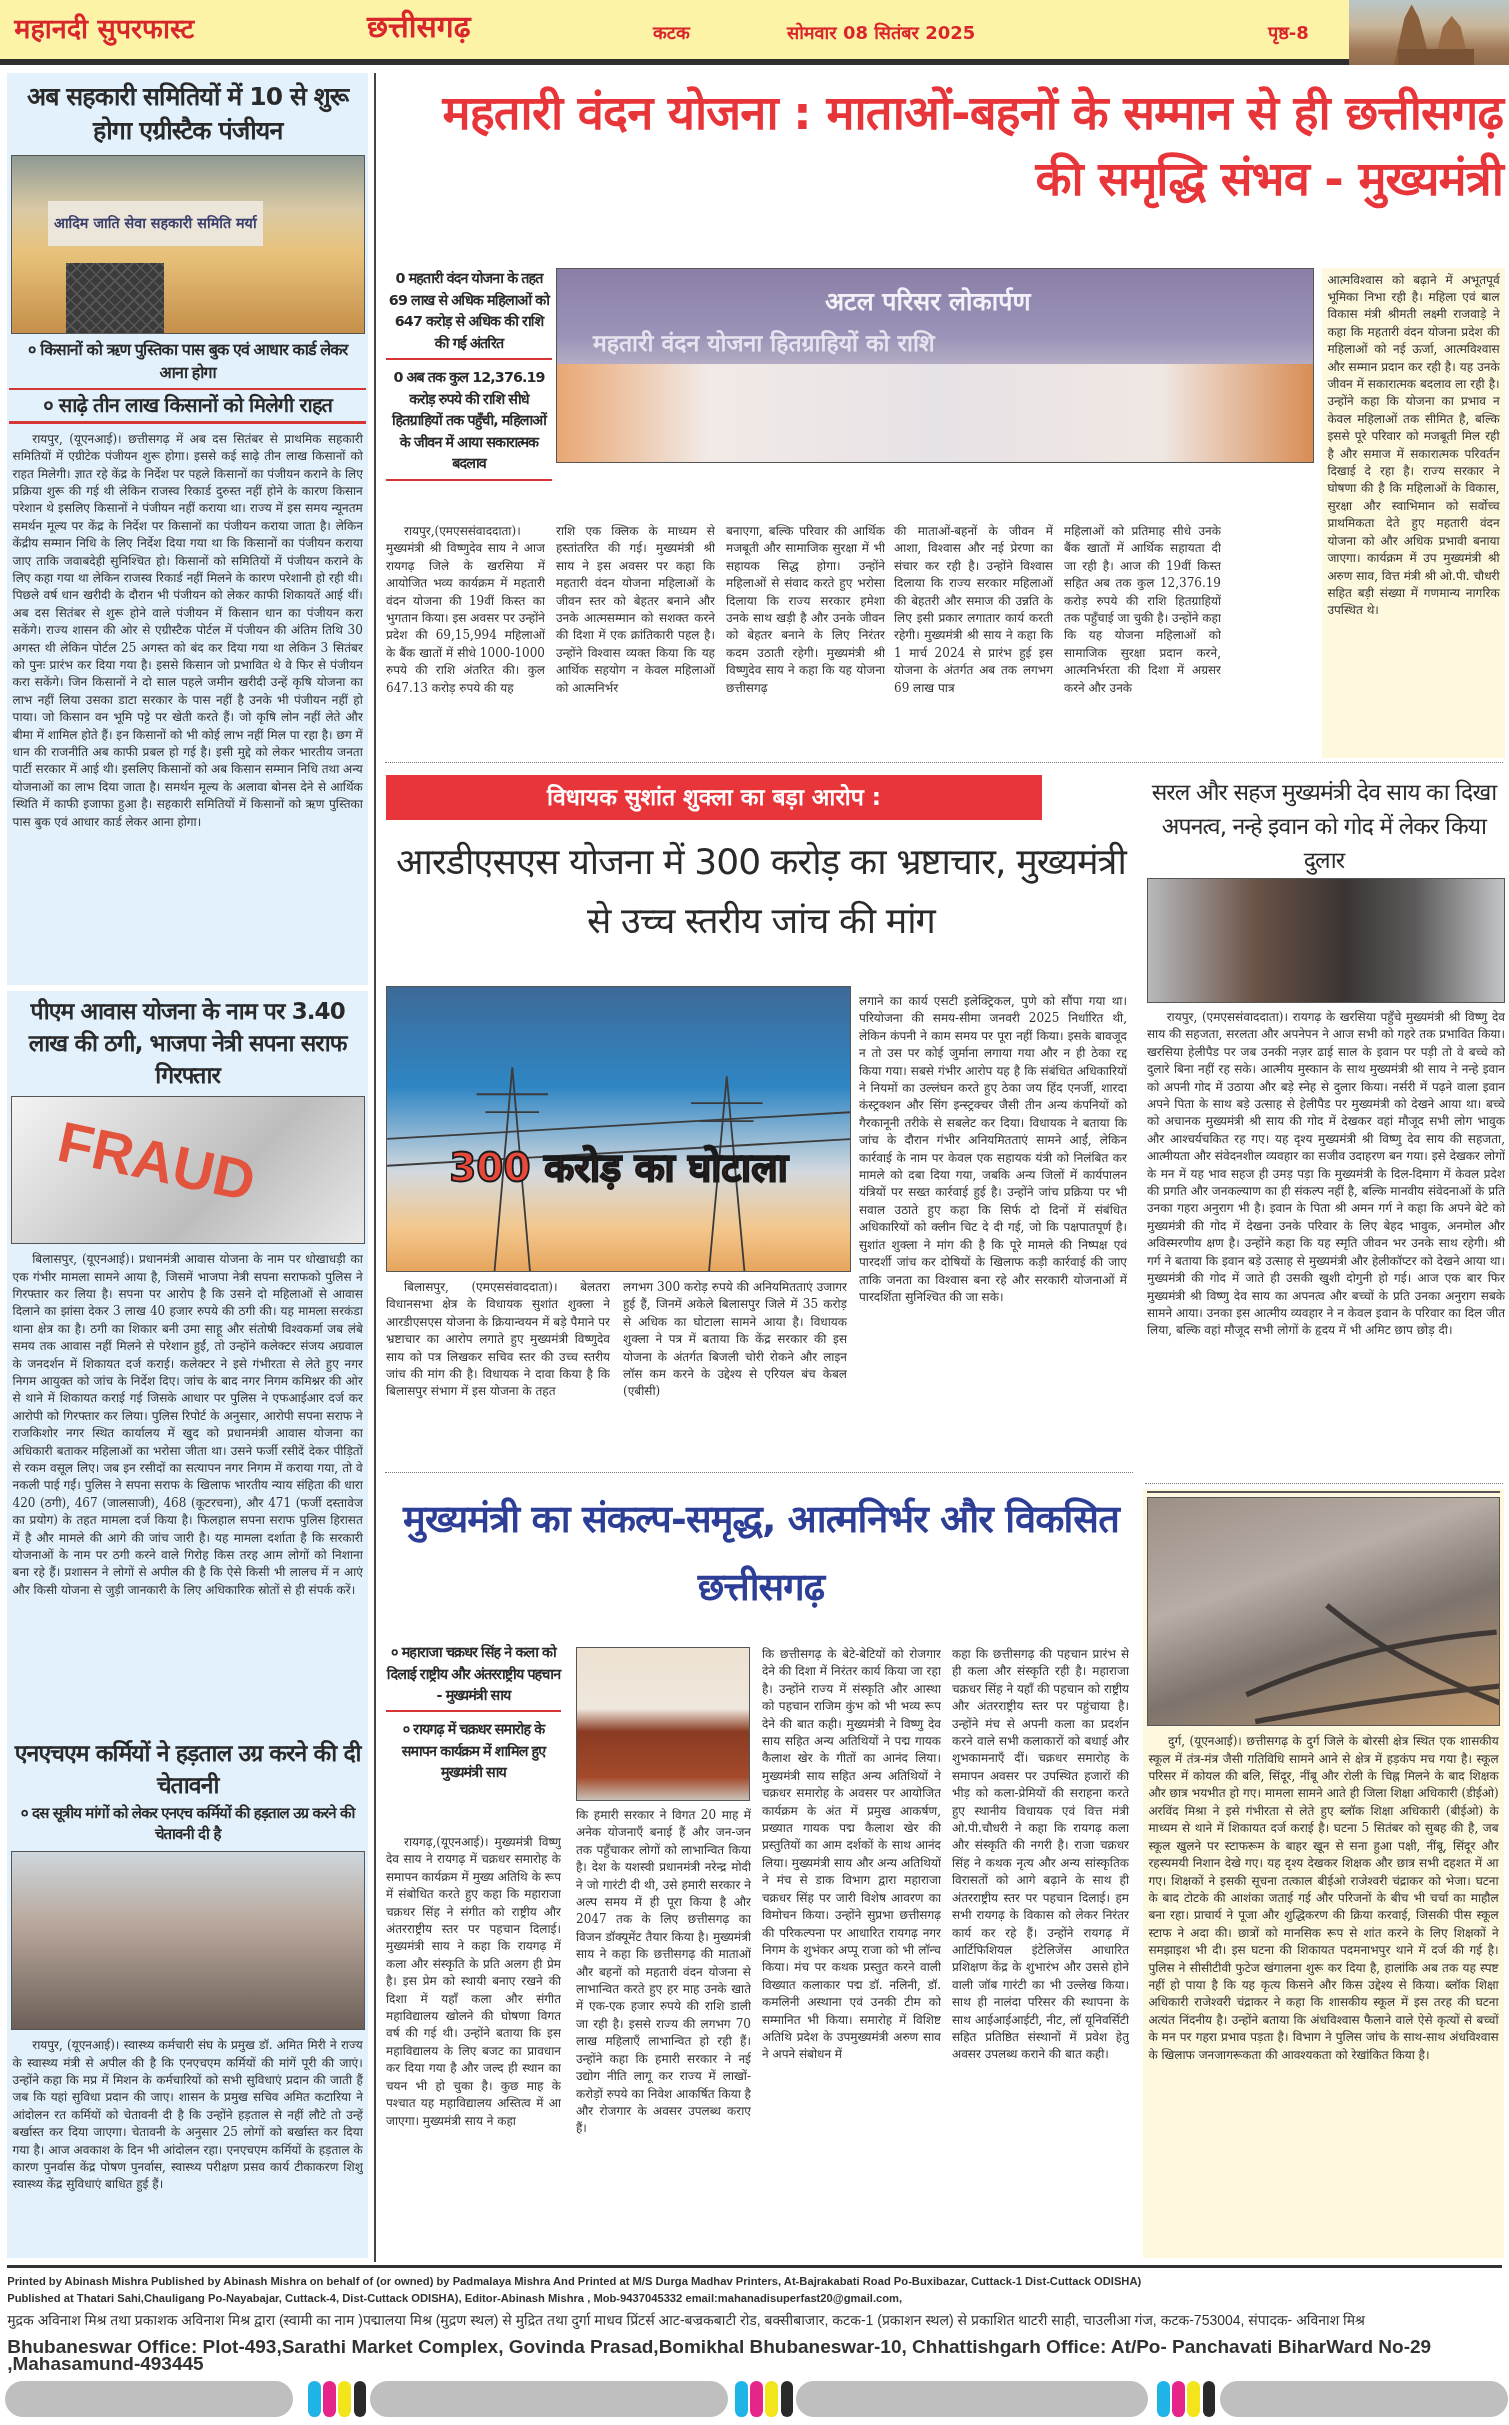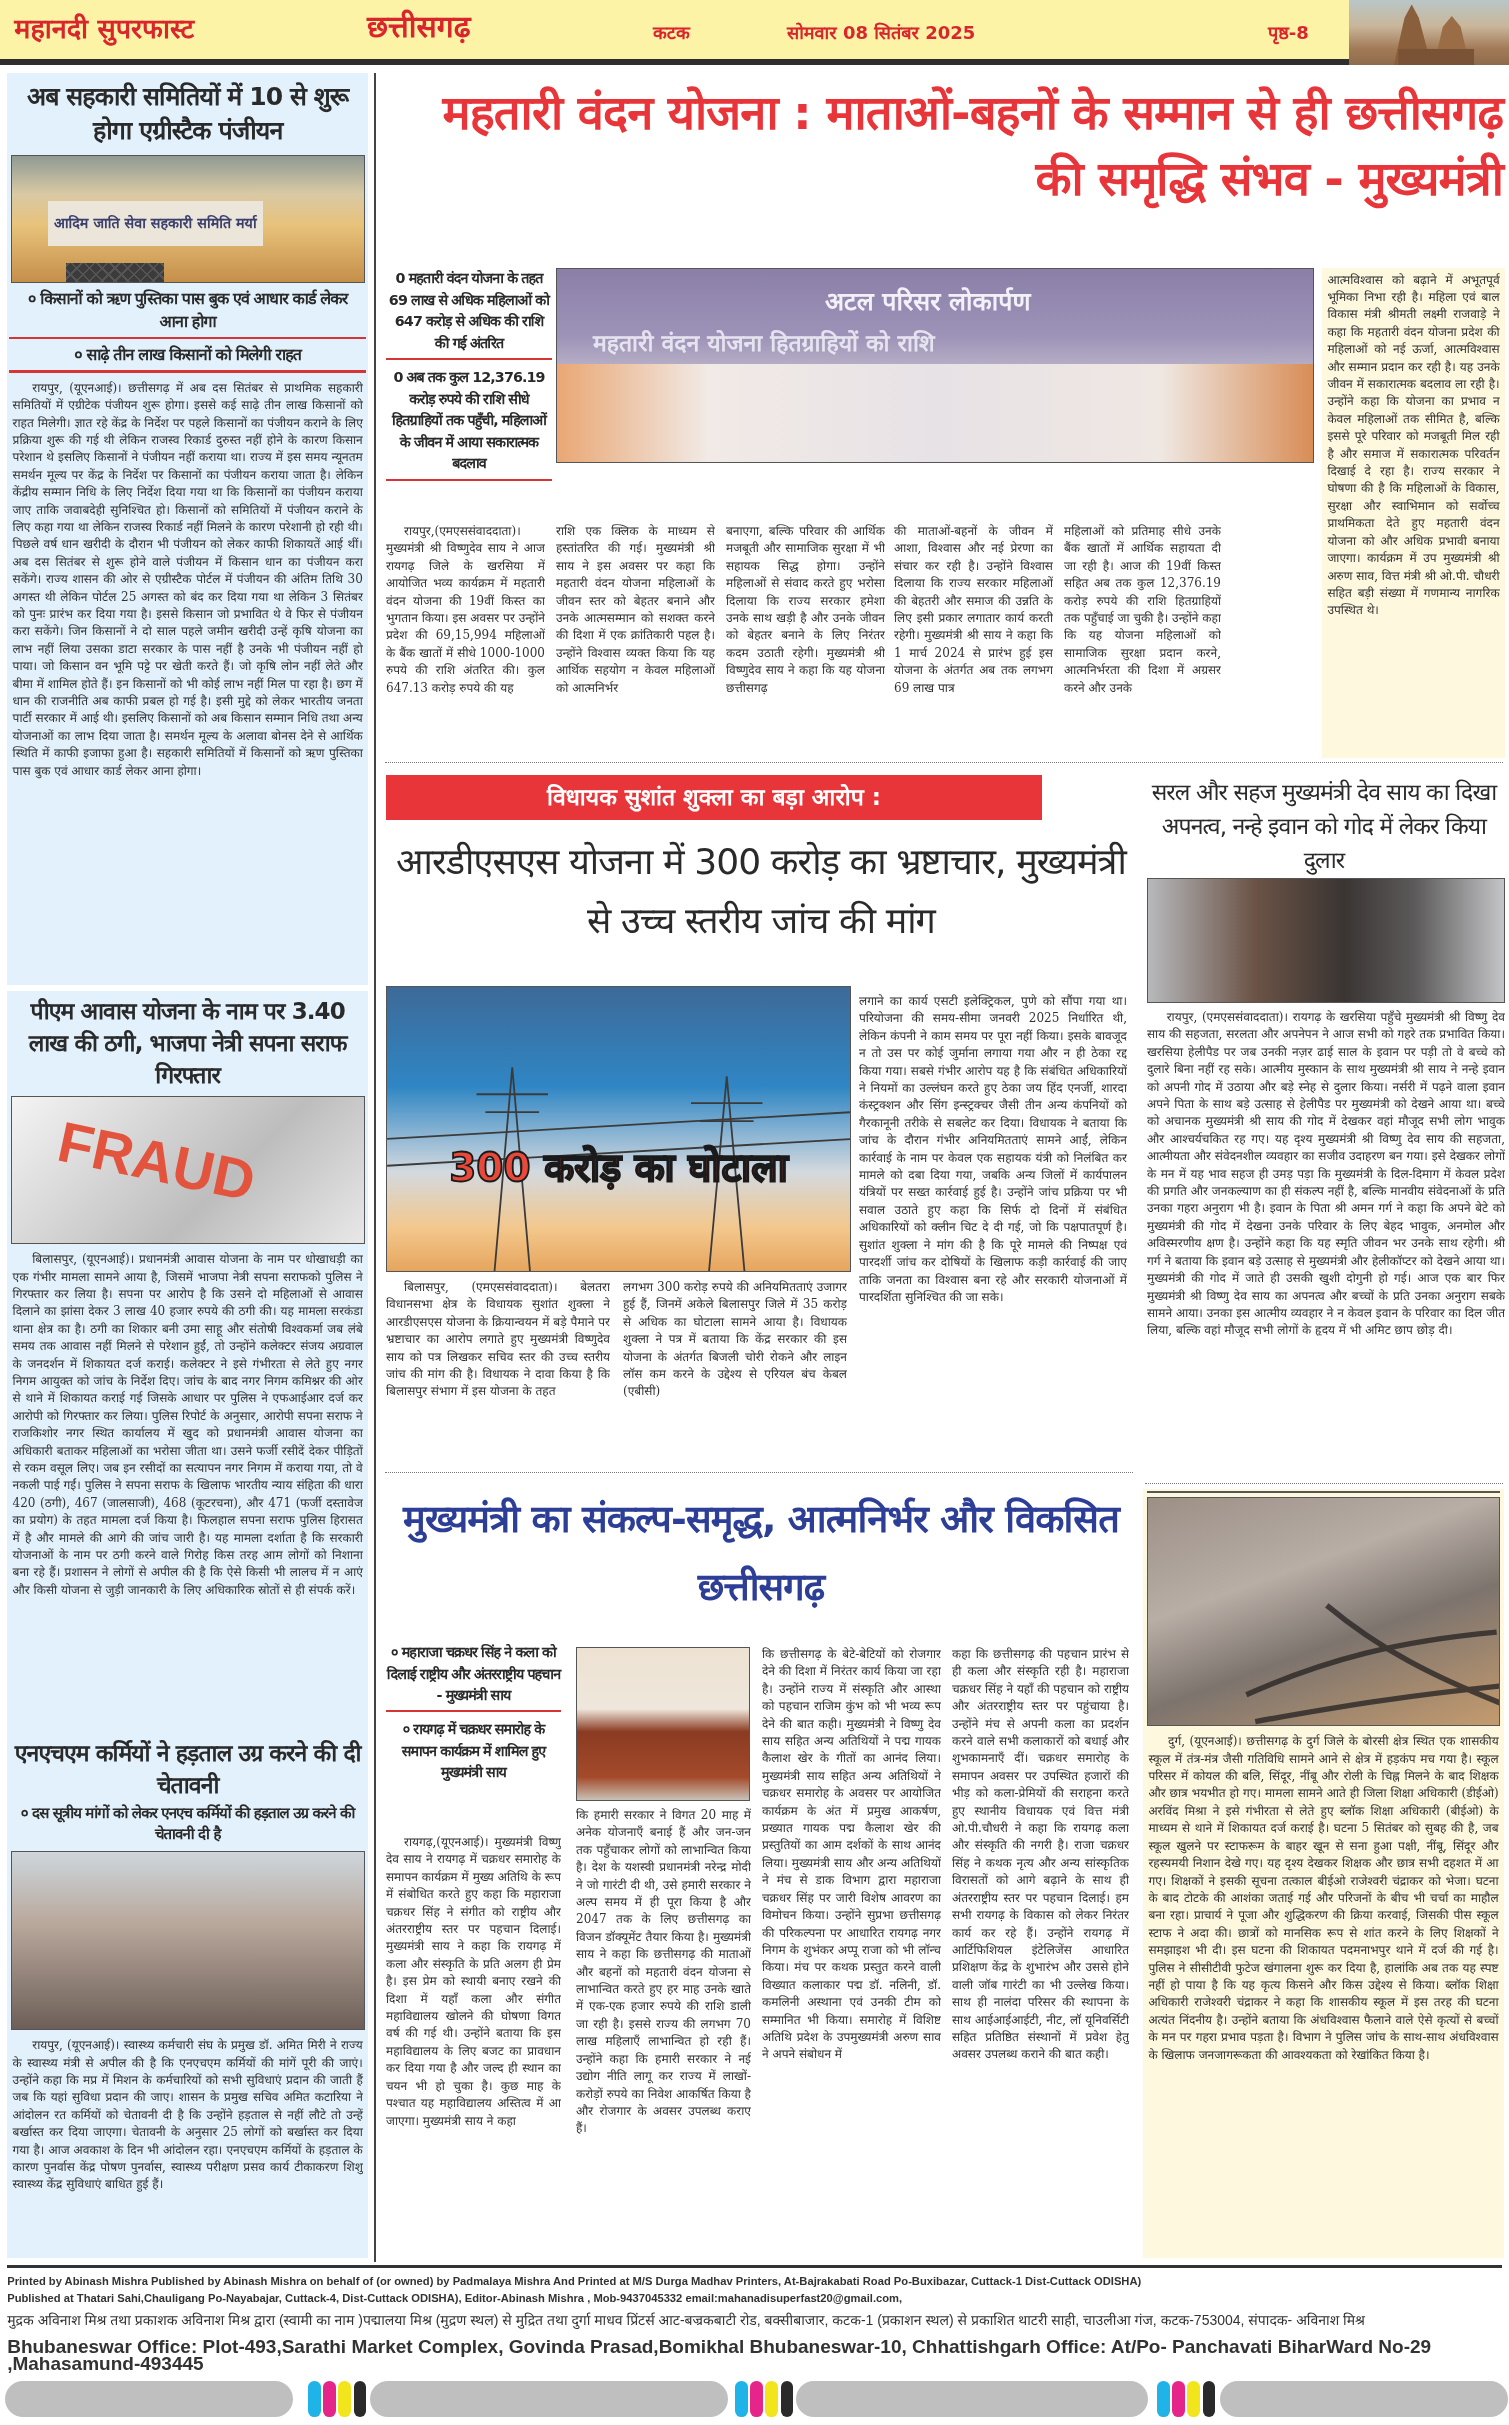--- a/index.html
+++ b/index.html
@@ -36,27 +36,27 @@
     <polygon points="50,73 62,20 70,5 78,20 92,73" fill="#8a5f3c"></polygon>
     <polygon points="95,73 105,30 115,18 125,30 135,73" fill="#9a6d47"></polygon>
     <rect x="55" y="55" width="85" height="18" fill="#7a5236"></rect>
   </svg>
 </div>
 
 <div class="abs vline" style="left:374px;top:73px;height:2189px"></div>
 
 <div class="abs panel-blue" style="left:7.2px;top:73px;width:361px;height:912px">
   <div class="head-bold" style="font-size:25px;line-height:34px;padding:7.2px 5.4px 0">अब सहकारी समितियों में 10 से शुरू होगा एग्रीस्टैक पंजीयन</div>
-  <div class="photo" style="margin:7.2px 3.6px 0;height:128px;background:linear-gradient(180deg,#8f9a93 0%,#d9c9a5 30%,#e8c27a 55%,#c58f4a 100%);position:relative">
+  <div class="photo" style="margin:7.2px 3.6px 0;height:179px;background:linear-gradient(180deg,#8f9a93 0%,#d9c9a5 30%,#e8c27a 55%,#c58f4a 100%);position:relative">
     <div style="position:absolute;left:36px;top:45px;width:215px;height:45px;background:#ece6da;color:#3b3f6c;font-weight:bold;font-size:14.3px;text-align:center;line-height:45px">आदिम जाति सेवा सहकारी समिति मर्या</div>
     <div style="position:absolute;left:54px;top:107px;width:98px;height:72px;background:repeating-linear-gradient(45deg,#555 0 1.8px,transparent 1.8px 9px),repeating-linear-gradient(-45deg,#555 0 1.8px,#3b3b3b 1.8px 9px)"></div>
   </div>
   <div class="head-bold" style="font-size:16px;line-height:23px;padding:3.6px 5.4px">० किसानों को ऋण पुस्तिका पास बुक एवं आधार कार्ड लेकर आना होगा</div>
   <div class="red-rule" style="margin:0 1.8px"></div>
-  <div class="head-bold" style="font-size:16px;line-height:27px;padding:1.8px 5.4px">० साढ़े तीन लाख किसानों को मिलेगी राहत</div>
+  <div class="head-bold" style="font-size:20px;line-height:27px;padding:1.8px 5.4px">० साढ़े तीन लाख किसानों को मिलेगी राहत</div>
   <div class="red-rule" style="margin:0 1.8px"></div>
   <div class="txt" style="padding:7.2px 5.4px;text-indent:19.7px">रायपुर, (यूएनआई)। छत्तीसगढ़ में अब दस सितंबर से प्राथमिक सहकारी समितियों में एग्रीटेक पंजीयन शुरू होगा। इससे कई साढ़े तीन लाख किसानों को राहत मिलेगी। ज्ञात रहे केंद्र के निर्देश पर पहले किसानों का पंजीयन कराने के लिए प्रक्रिया शुरू की गई थी लेकिन राजस्व रिकार्ड दुरुस्त नहीं होने के कारण किसान परेशान थे इसलिए किसानों ने पंजीयन नहीं कराया था। राज्य में इस समय न्यूनतम समर्थन मूल्य पर केंद्र के निर्देश पर किसानों का पंजीयन कराया जाता है। लेकिन केंद्रीय सम्मान निधि के लिए निर्देश दिया गया था कि किसानों का पंजीयन कराया जाए ताकि जवाबदेही सुनिश्चित हो। किसानों को समितियों में पंजीयन कराने के लिए कहा गया था लेकिन राजस्व रिकार्ड नहीं मिलने के कारण परेशानी हो रही थी। पिछले वर्ष धान खरीदी के दौरान भी पंजीयन को लेकर काफी शिकायतें आई थीं। अब दस सितंबर से शुरू होने वाले पंजीयन में किसान धान का पंजीयन करा सकेंगे। राज्य शासन की ओर से एग्रीस्टैक पोर्टल में पंजीयन की अंतिम तिथि 30 अगस्त थी लेकिन पोर्टल 25 अगस्त को बंद कर दिया गया था लेकिन 3 सितंबर को पुनः प्रारंभ कर दिया गया है। इससे किसान जो प्रभावित थे वे फिर से पंजीयन करा सकेंगे। जिन किसानों ने दो साल पहले जमीन खरीदी उन्हें कृषि योजना का लाभ नहीं लिया उसका डाटा सरकार के पास नहीं है उनके भी पंजीयन नहीं हो पाया। जो किसान वन भूमि पट्टे पर खेती करते हैं। जो कृषि लोन नहीं लेते और बीमा में शामिल होते हैं। इन किसानों को भी कोई लाभ नहीं मिल पा रहा है। छग में धान की राजनीति अब काफी प्रबल हो गई है। इसी मुद्दे को लेकर भारतीय जनता पार्टी सरकार में आई थी। इसलिए किसानों को अब किसान सम्मान निधि तथा अन्य योजनाओं का लाभ दिया जाता है। समर्थन मूल्य के अलावा बोनस देने से आर्थिक स्थिति में काफी इजाफा हुआ है। सहकारी समितियों में किसानों को ऋण पुस्तिका पास बुक एवं आधार कार्ड लेकर आना होगा।</div>
 </div>
 
 <div class="abs panel-blue" style="left:7.2px;top:991px;width:361px;height:919px;overflow:hidden">
   <div class="head-bold" style="font-size:23px;line-height:32px;padding:3.6px 5.4px 0">पीएम आवास योजना के नाम पर 3.40 लाख की ठगी, भाजपा नेत्री सपना सराफ गिरफ्तार</div>
   <div class="photo" style="margin:5.4px 3.6px 0;height:148px;background:linear-gradient(135deg,#f4f4f4,#bdbdbd 60%,#e8e8e8);position:relative">
     <div style="position:absolute;left:45px;top:31px;font-size:57px;font-weight:bold;color:#e2543e;transform:rotate(12deg);font-family:'Liberation Sans',sans-serif">FRAUD</div>
   </div>
   <div class="txt" style="padding:7.2px 5.4px;text-indent:19.7px">बिलासपुर, (यूएनआई)। प्रधानमंत्री आवास योजना के नाम पर धोखाधड़ी का एक गंभीर मामला सामने आया है, जिसमें भाजपा नेत्री सपना सराफको पुलिस ने गिरफ्तार कर लिया है। सपना पर आरोप है कि उसने दो महिलाओं से आवास दिलाने का झांसा देकर 3 लाख 40 हजार रुपये की ठगी की। यह मामला सरकंडा थाना क्षेत्र का है। ठगी का शिकार बनी उमा साहू और संतोषी विश्वकर्मा जब लंबे समय तक आवास नहीं मिलने से परेशान हुईं, तो उन्होंने कलेक्टर संजय अग्रवाल के जनदर्शन में शिकायत दर्ज कराई। कलेक्टर ने इसे गंभीरता से लेते हुए नगर निगम आयुक्त को जांच के निर्देश दिए। जांच के बाद नगर निगम कमिश्नर की ओर से थाने में शिकायत कराई गई जिसके आधार पर पुलिस ने एफआईआर दर्ज कर आरोपी को गिरफ्तार कर लिया। पुलिस रिपोर्ट के अनुसार, आरोपी सपना सराफ ने राजकिशोर नगर स्थित कार्यालय में खुद को प्रधानमंत्री आवास योजना का अधिकारी बताकर महिलाओं का भरोसा जीता था। उसने फर्जी रसीदें देकर पीड़ितों से रकम वसूल लिए। जब इन रसीदों का सत्यापन नगर निगम में कराया गया, तो वे नकली पाई गईं। पुलिस ने सपना सराफ के खिलाफ भारतीय न्याय संहिता की धारा 420 (ठगी), 467 (जालसाजी), 468 (कूटरचना), और 471 (फर्जी दस्तावेज का प्रयोग) के तहत मामला दर्ज किया है। फिलहाल सपना सराफ पुलिस हिरासत में है और मामले की आगे की जांच जारी है। यह मामला दर्शाता है कि सरकारी योजनाओं के नाम पर ठगी करने वाले गिरोह किस तरह आम लोगों को निशाना बना रहे हैं। प्रशासन ने लोगों से अपील की है कि ऐसे किसी भी लालच में न आएं और किसी योजना से जुड़ी जानकारी के लिए अधिकारिक स्रोतों से ही संपर्क करें।</div>

